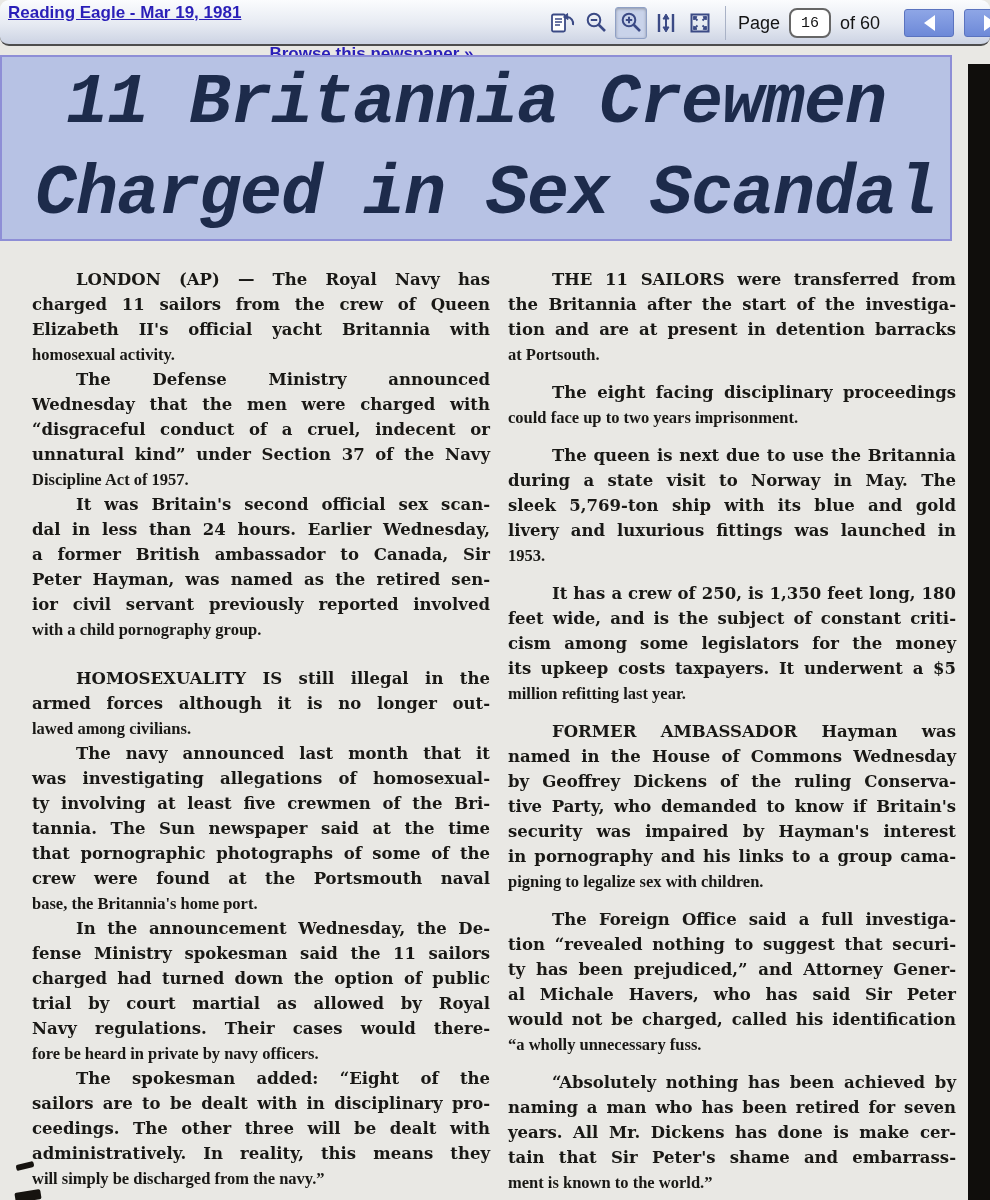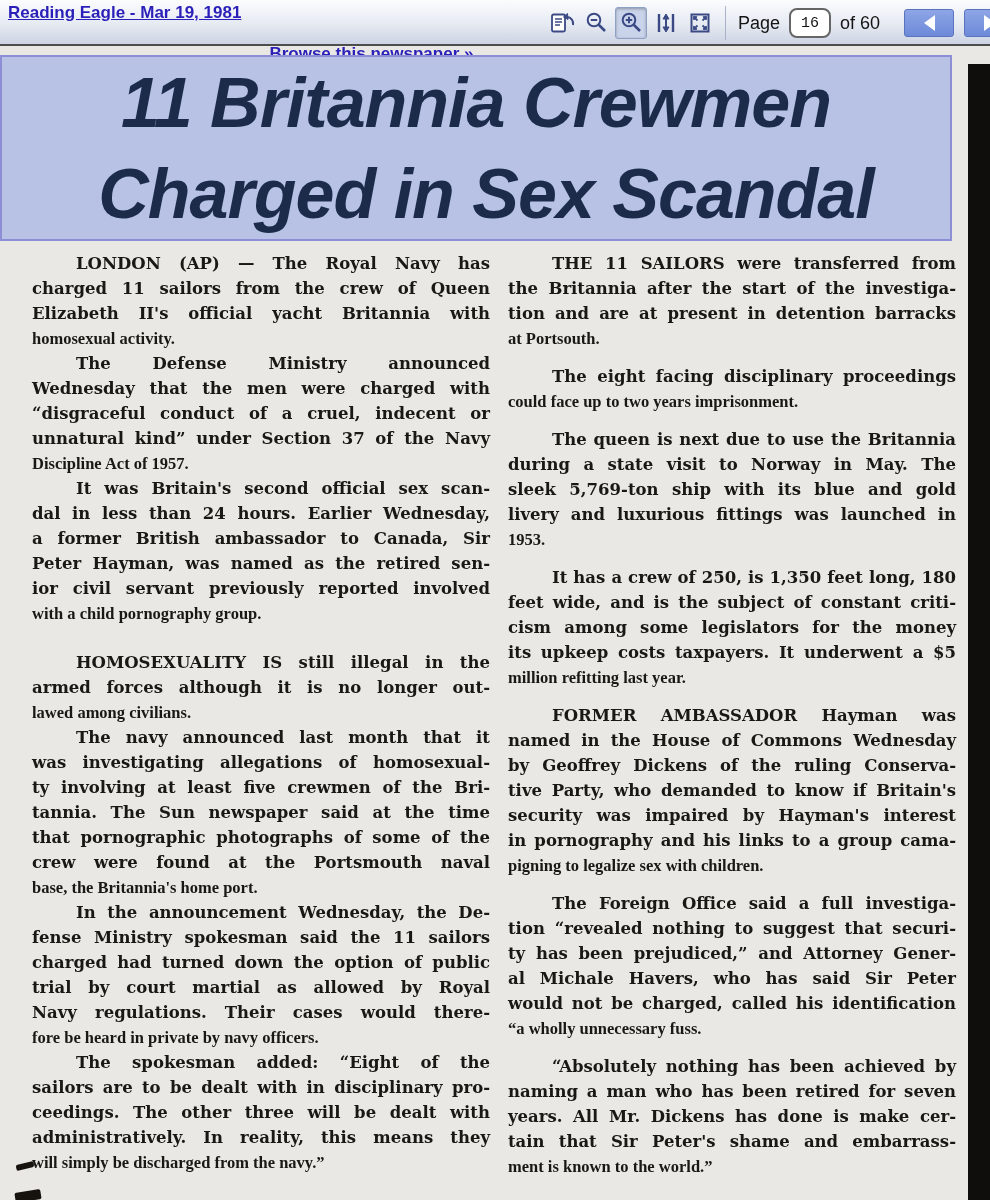--- a/index.html
+++ b/index.html
@@ -5,20 +5,21 @@
   html,body{margin:0;padding:0;}
   body{
     width:990px;height:1200px;overflow:hidden;position:relative;
     background:#e9e8e4;font-family:"Liberation Sans",sans-serif;
   }
   
   .toolbar{
     height:46px;box-sizing:border-box;position:relative;
     background:linear-gradient(180deg,#fbfcfe 0%,#e6eaf2 55%,#ccd3e3 100%);
     border-bottom:2px solid #4d4d4d;
+    border-radius:9px;
   }
   .links{padding:3px 0 0 8px;}
   .links-row{display:flex;gap:28px;}
   .links a{
     color:#2a1fb8;font-weight:bold;font-size:17px;line-height:20px;
     text-decoration:underline;white-space:nowrap;cursor:pointer;
   }
   .links-row2{padding-left:12px;}
   .controls{
     position:absolute;right:0;top:0;height:46px;display:flex;align-items:center;
@@ -48,25 +49,25 @@
   .nav-btn.next{margin-right:-24px;}
   .tri-left{width:0;height:0;border-top:8px solid transparent;border-bottom:8px solid transparent;border-right:11px solid #fff;}
   .tri-right{width:0;height:0;border-top:8px solid transparent;border-bottom:8px solid transparent;border-left:11px solid #fff;}
   
   .scan{position:relative;width:990px;height:1152px;}
   .headline-box{
     margin-top:9px;width:952px;height:186px;box-sizing:border-box;
     border:2px solid #8e8ed6;text-align:center;padding-top:1px;
   }
   .headline-line{
-    font-family:Liberation Sans, sans-serif;font-style:italic;font-weight:bold;
+    font-family:Liberation Mono, monospace;font-style:italic;font-weight:bold;
     font-size:70px;line-height:91px;letter-spacing:-1px;white-space:nowrap;
   }
   .black-strip{position:absolute;top:9px;right:0;width:22px;height:1143px;background:#100e0c;}
-  .columns{display:flex;padding:10px 0 0 32px;}
+  .columns{display:flex;padding:10px 0 0 32px;margin-top:16px;}
   .col{
     font-family:"DejaVu Serif",serif;font-weight:bold;font-size:16.5px;
     line-height:25px;color:#191815;
   }
   .col-left{width:458px;margin-right:18px;}
   .col-right{width:448px;}
   .para.gap{margin-top:13px;}
   .col-left .para.gap{margin-top:24px;}
   .line{text-align:justify;text-align-last:justify;}
   .line.final{text-align-last:left;font-family:Liberation Serif, serif;}

